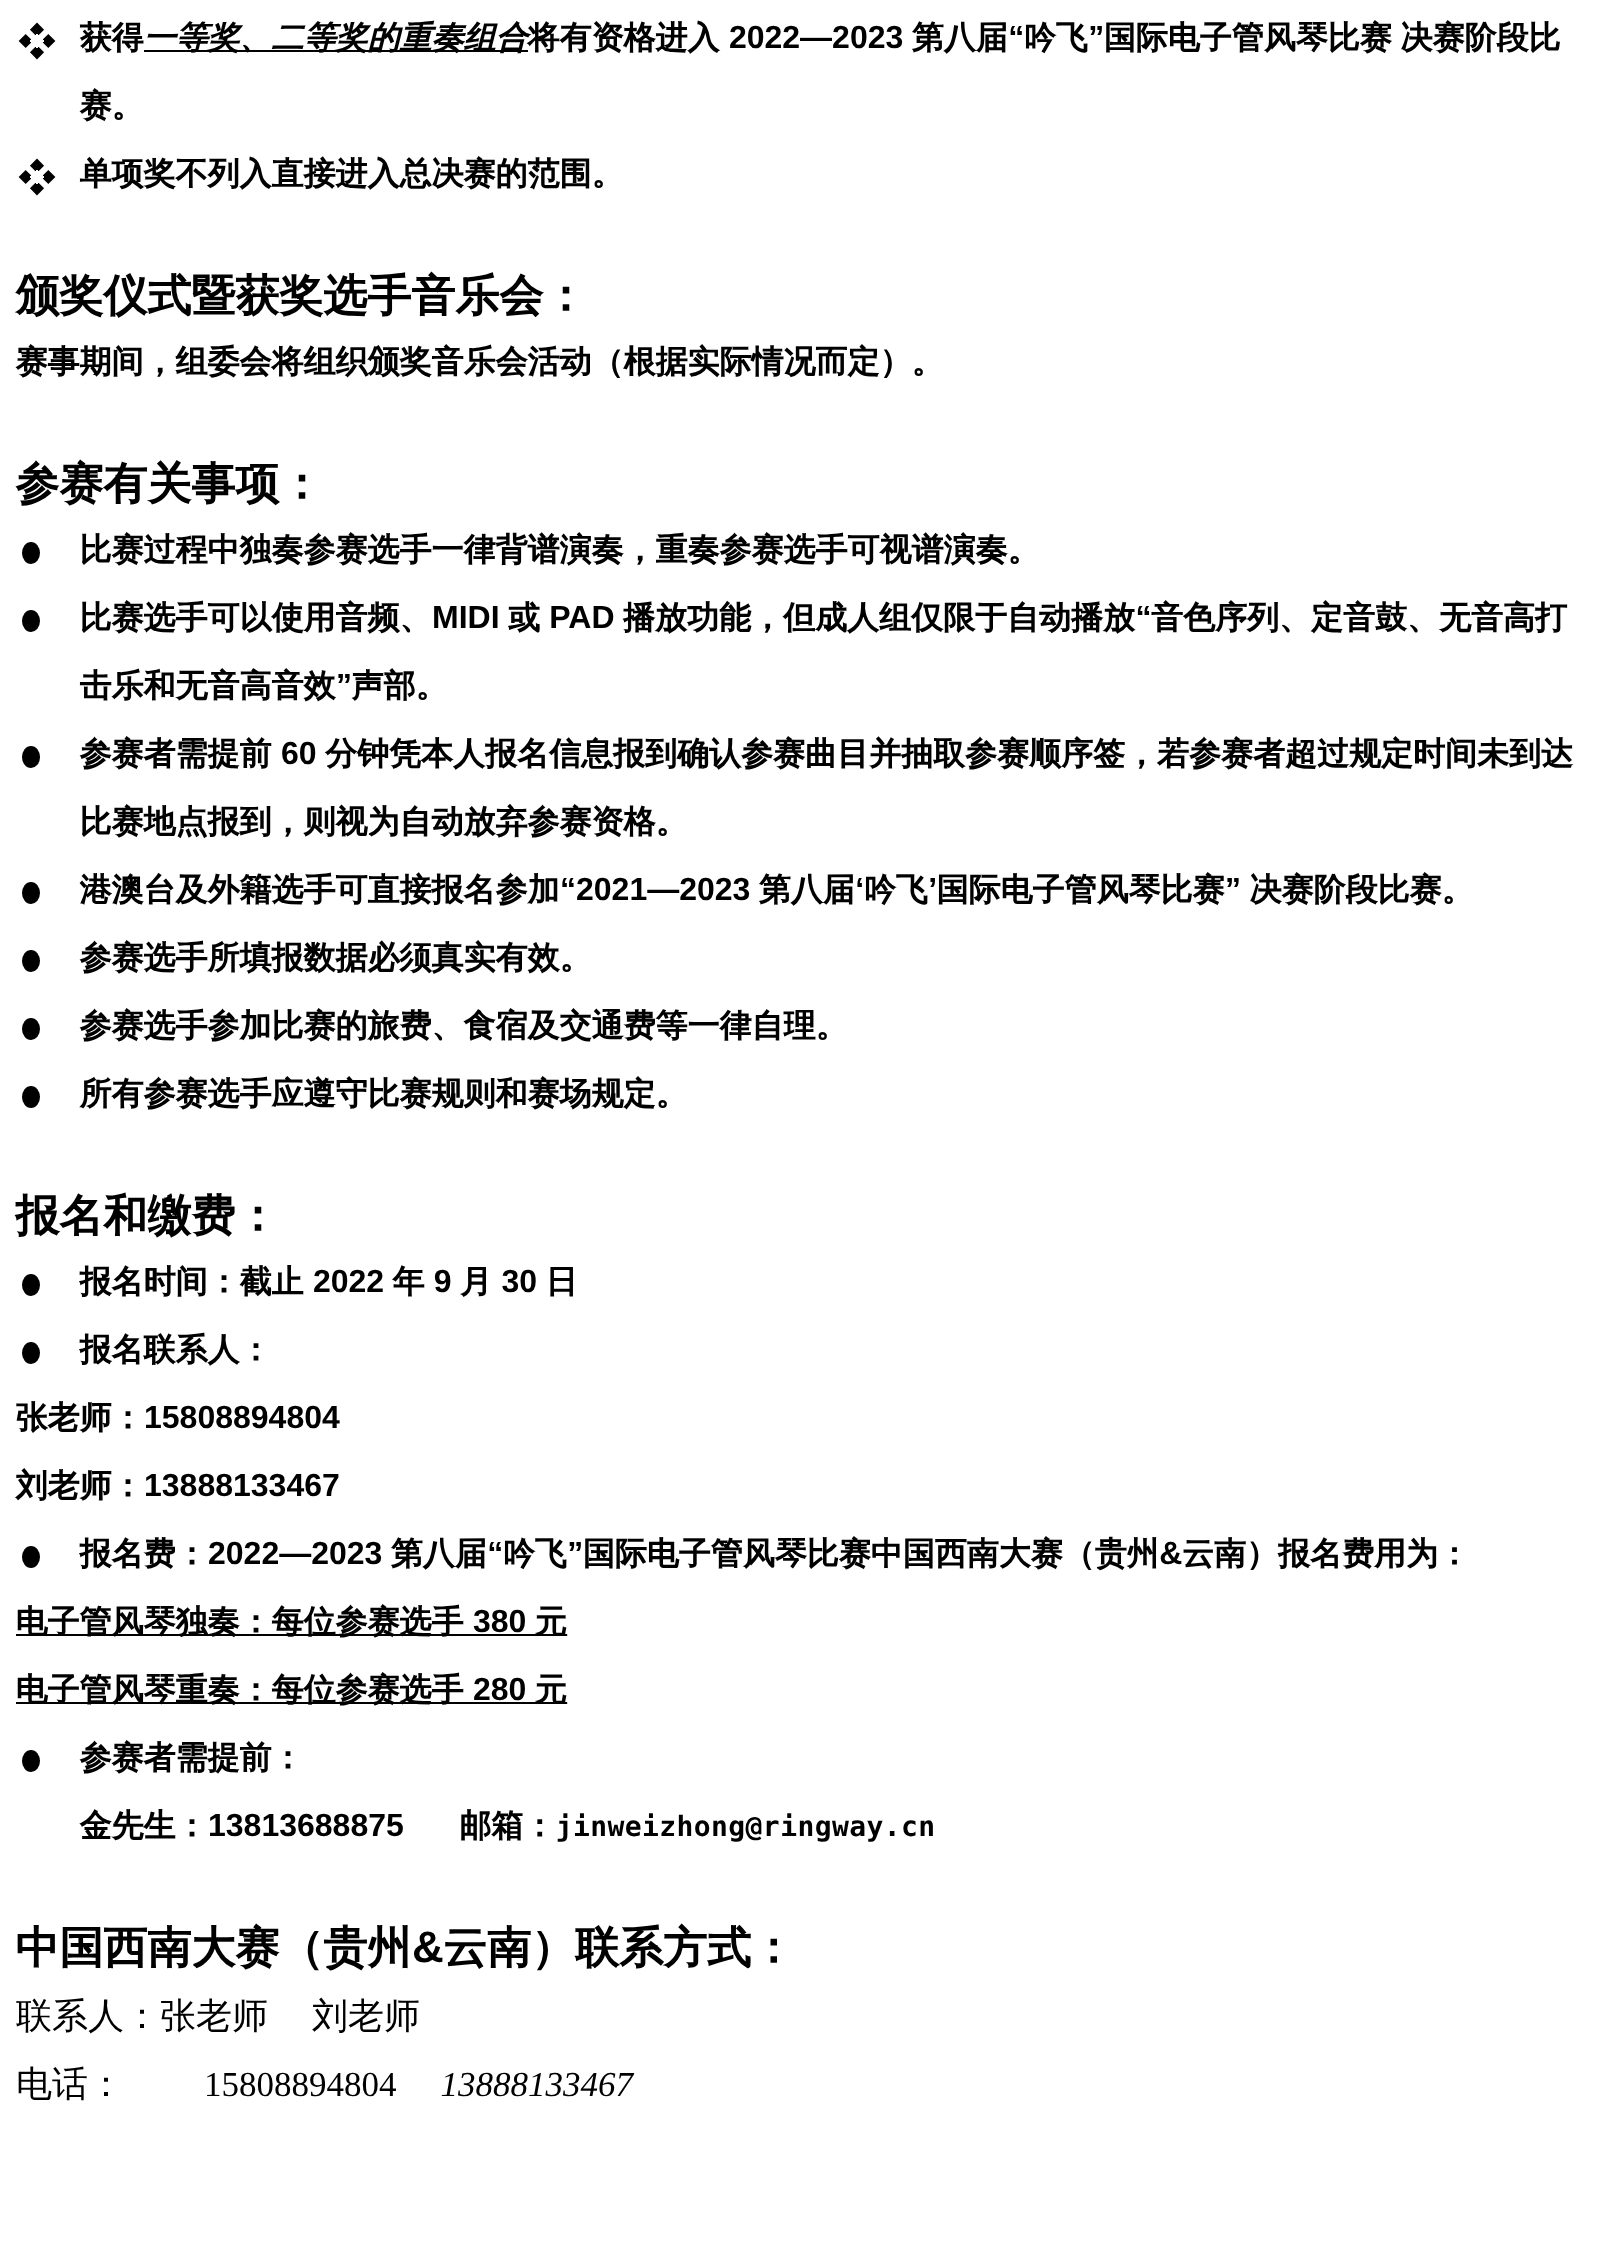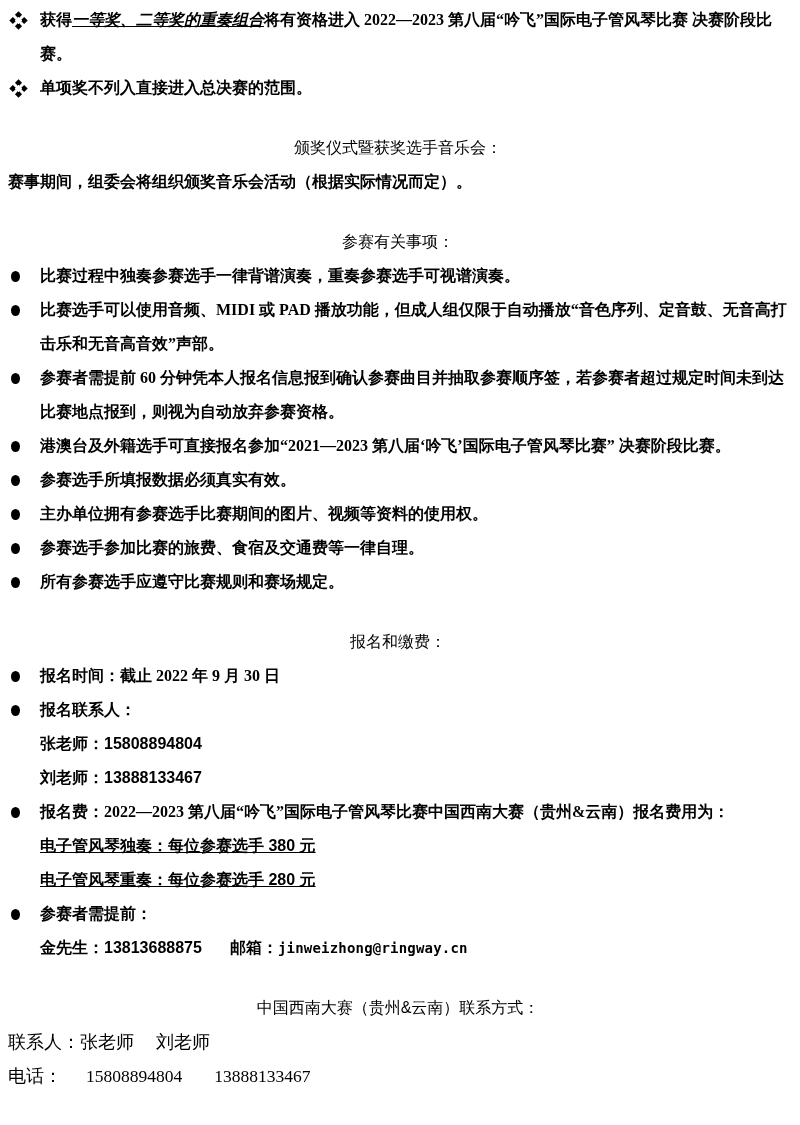--- a/index.html
+++ b/index.html
@@ -12,52 +12,52 @@
     font-family:"Liberation Sans","DejaVu Sans",sans-serif;
     font-weight:700;
     font-size:16px;
     line-height:34px;
     padding:3px 12px 0 8px;
     overflow:hidden;
   }
   
   .row { display:flex; align-items:flex-start; }
   .marker-col { position:relative; width:32px; flex:0 0 32px; height:34px; }
-  .content { flex:1; min-width:0;font-family:Liberation Serif, serif; }
+  .content { flex:1; min-width:0; }
   
   .diamond4 {
     position:absolute; left:8px; top:15px;
     width:5px; height:5px;
     transform:rotate(45deg);
     background:transparent;
     box-shadow: 4px 4px 0 0 currentColor,
                -4px 4px 0 0 currentColor,
                 4px -4px 0 0 currentColor,
                -4px -4px 0 0 currentColor;
   }
   
   .dot {
     position:absolute; left:3px; top:12px;
     width:9px; height:11px;
     border-radius:50%;
     background:currentColor;
   }
-  h2 { font-size:16px; line-height:34px; margin-top:26px; font-weight:400;text-align:center; }
+  h2 { font-size:22px; line-height:34px; margin-top:26px; font-weight:700; }
   .body-line { }
-  .sub { margin-left:32px; }
+  .sub { }
   .em-ul { font-style:italic; text-decoration:underline; }
   .fee { text-decoration:underline; }
   .pay-row { display:flex; margin-left:32px; align-items:baseline; }
   .email-label { margin-left:28px; }
   .email { font-family:"DejaVu Sans Mono","Liberation Mono",monospace; font-size:14px; font-weight:700; letter-spacing:0.2px; }
   .serif-line { font-family:"Liberation Serif","DejaVu Serif",serif; font-weight:400; font-size:18px; line-height:34px; }
   .serif-num { font-size:17.5px; }
   .gap-person { margin-left:22px; }
-  .gap-phone1 { margin-left:24px; }
-  .gap-phone2 { margin-left:32px; }
+  .gap-phone1 { margin-left:40px; }
+  .gap-phone2 { margin-left:22px;font-style:italic; }
 </style>
 </head>
 <body>
 
 <div class="page">
 
   <div class="row">
     <span class="marker-col">
         <span class="diamond4"></span>
       </span>
@@ -97,26 +97,20 @@
     <span class="marker-col">
         <span class="dot"></span>
       </span>
     <div class="content">港澳台及外籍选手可直接报名参加“2021—2023 第八届‘吟飞’国际电子管风琴比赛” 决赛阶段比赛。</div>
   </div>
   <div class="row">
     <span class="marker-col">
         <span class="dot"></span>
       </span>
     <div class="content">参赛选手所填报数据必须真实有效。</div>
-  </div>
-  <div class="row">
-    <span class="marker-col">
-        <span class="dot"></span>
-      </span>
-    <div class="content">主办单位拥有参赛选手比赛期间的图片、视频等资料的使用权。</div>
   </div>
   <div class="row">
     <span class="marker-col">
         <span class="dot"></span>
       </span>
     <div class="content">参赛选手参加比赛的旅费、食宿及交通费等一律自理。</div>
   </div>
   <div class="row">
     <span class="marker-col">
         <span class="dot"></span>

